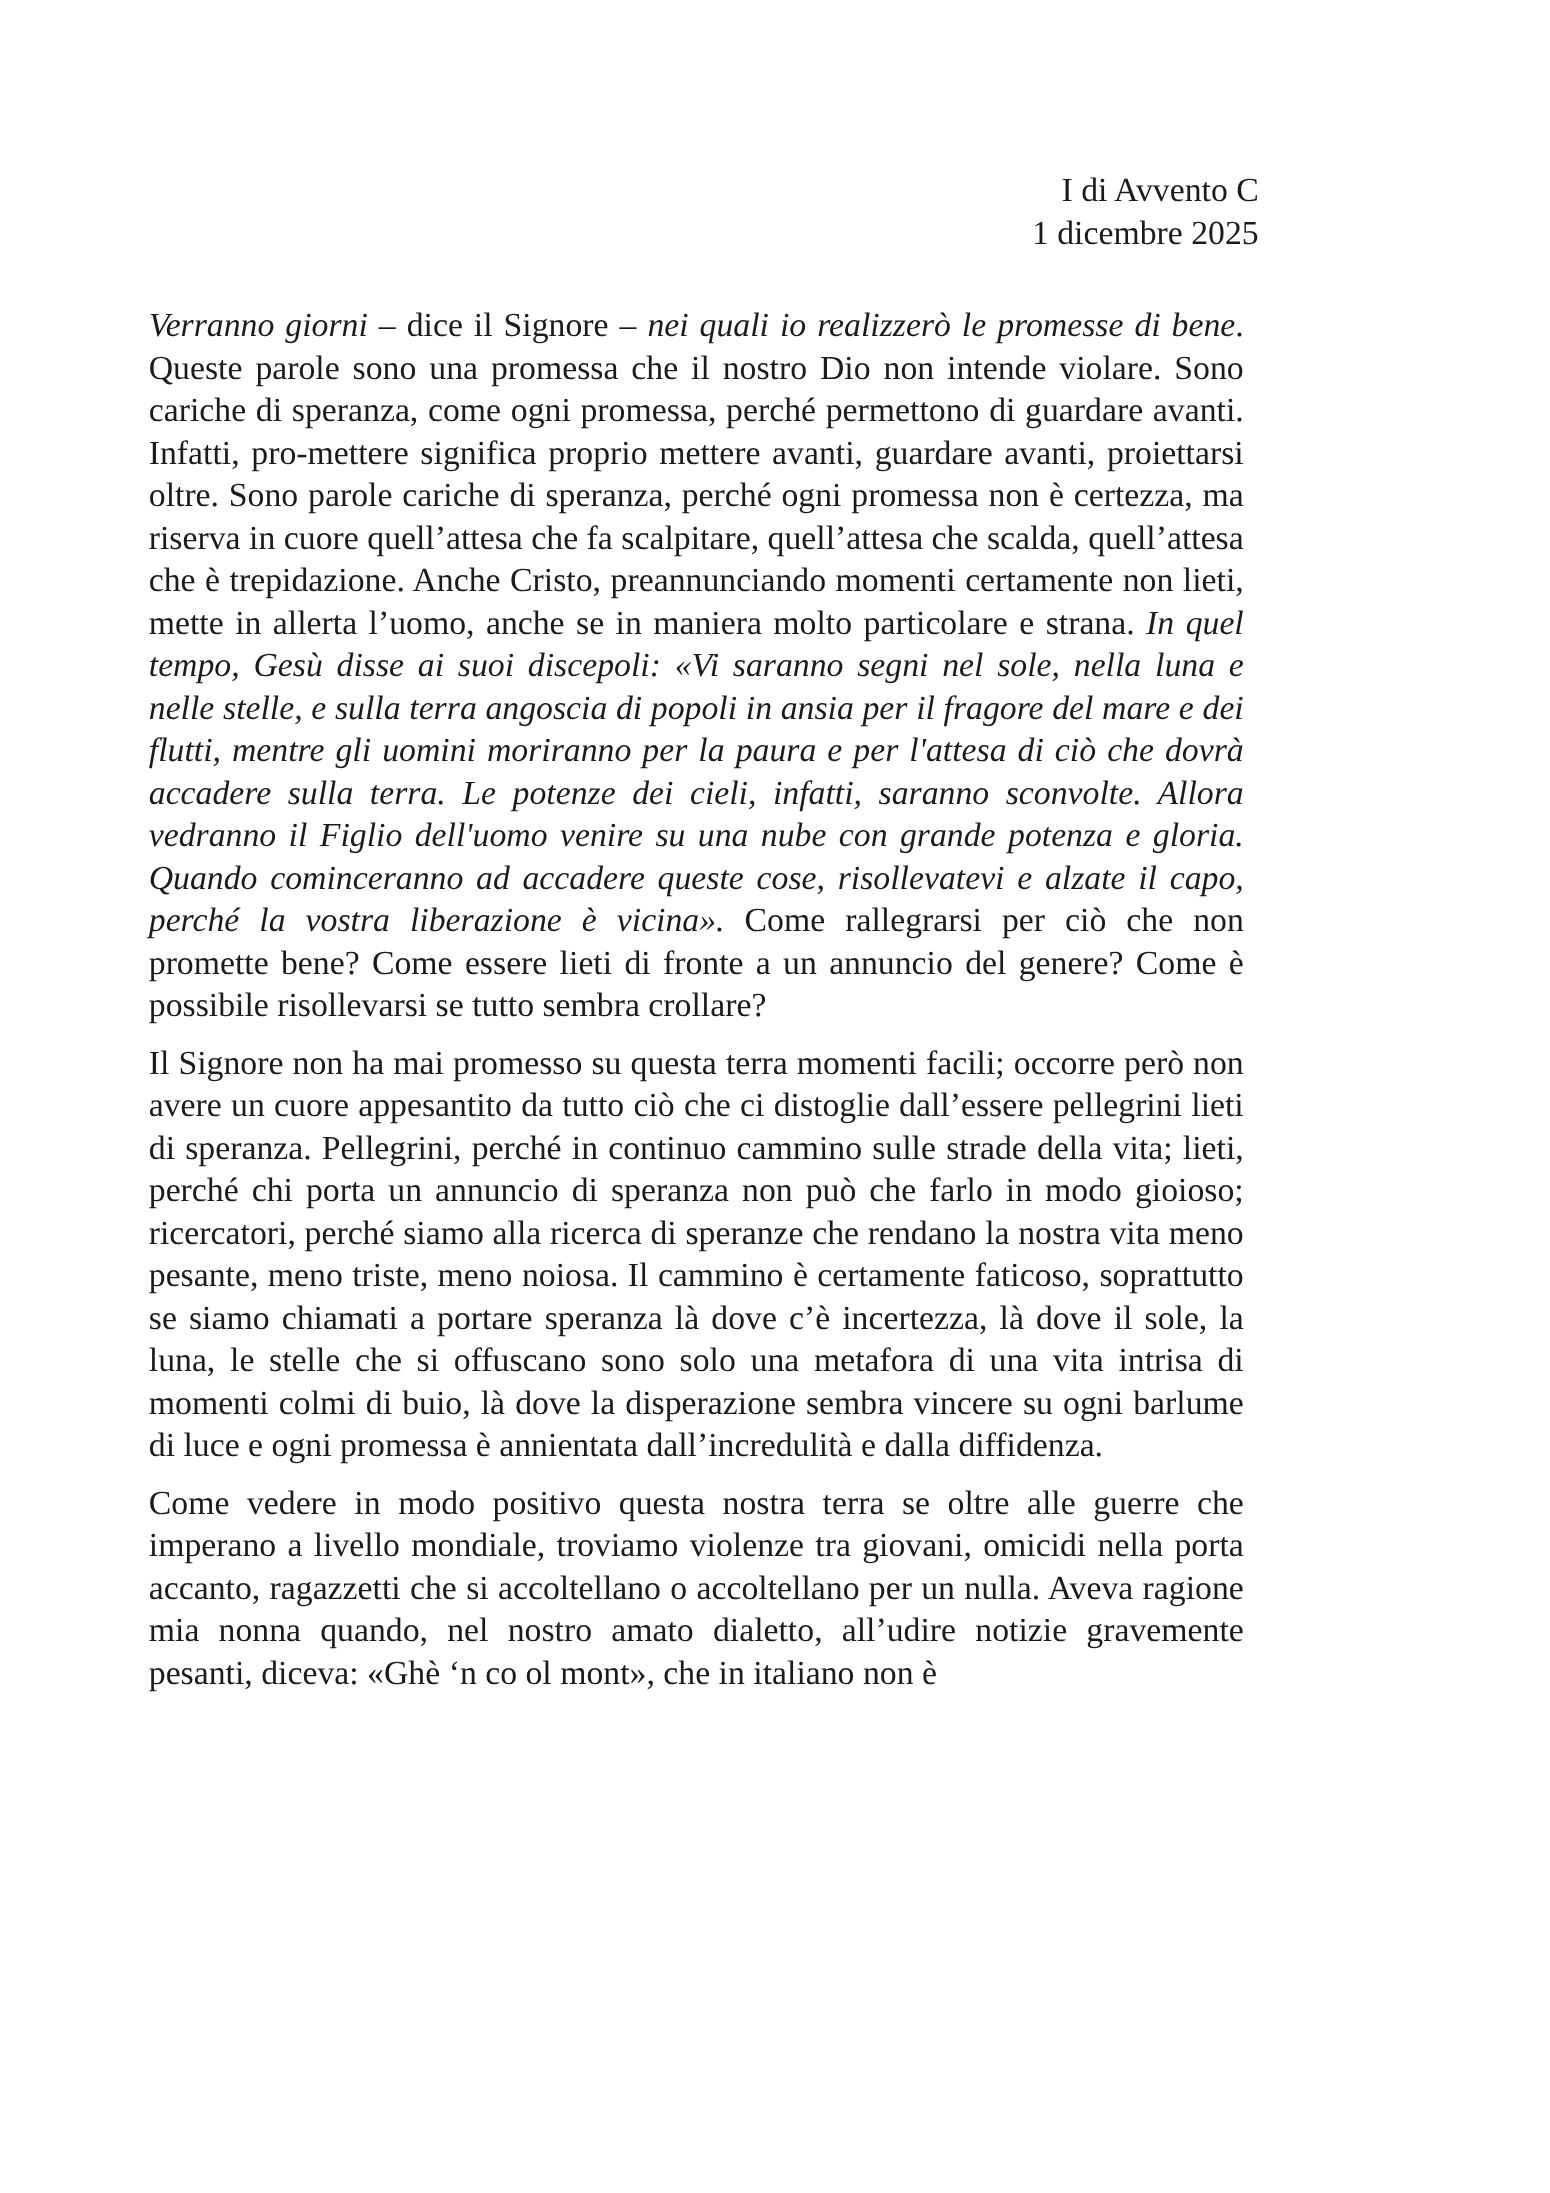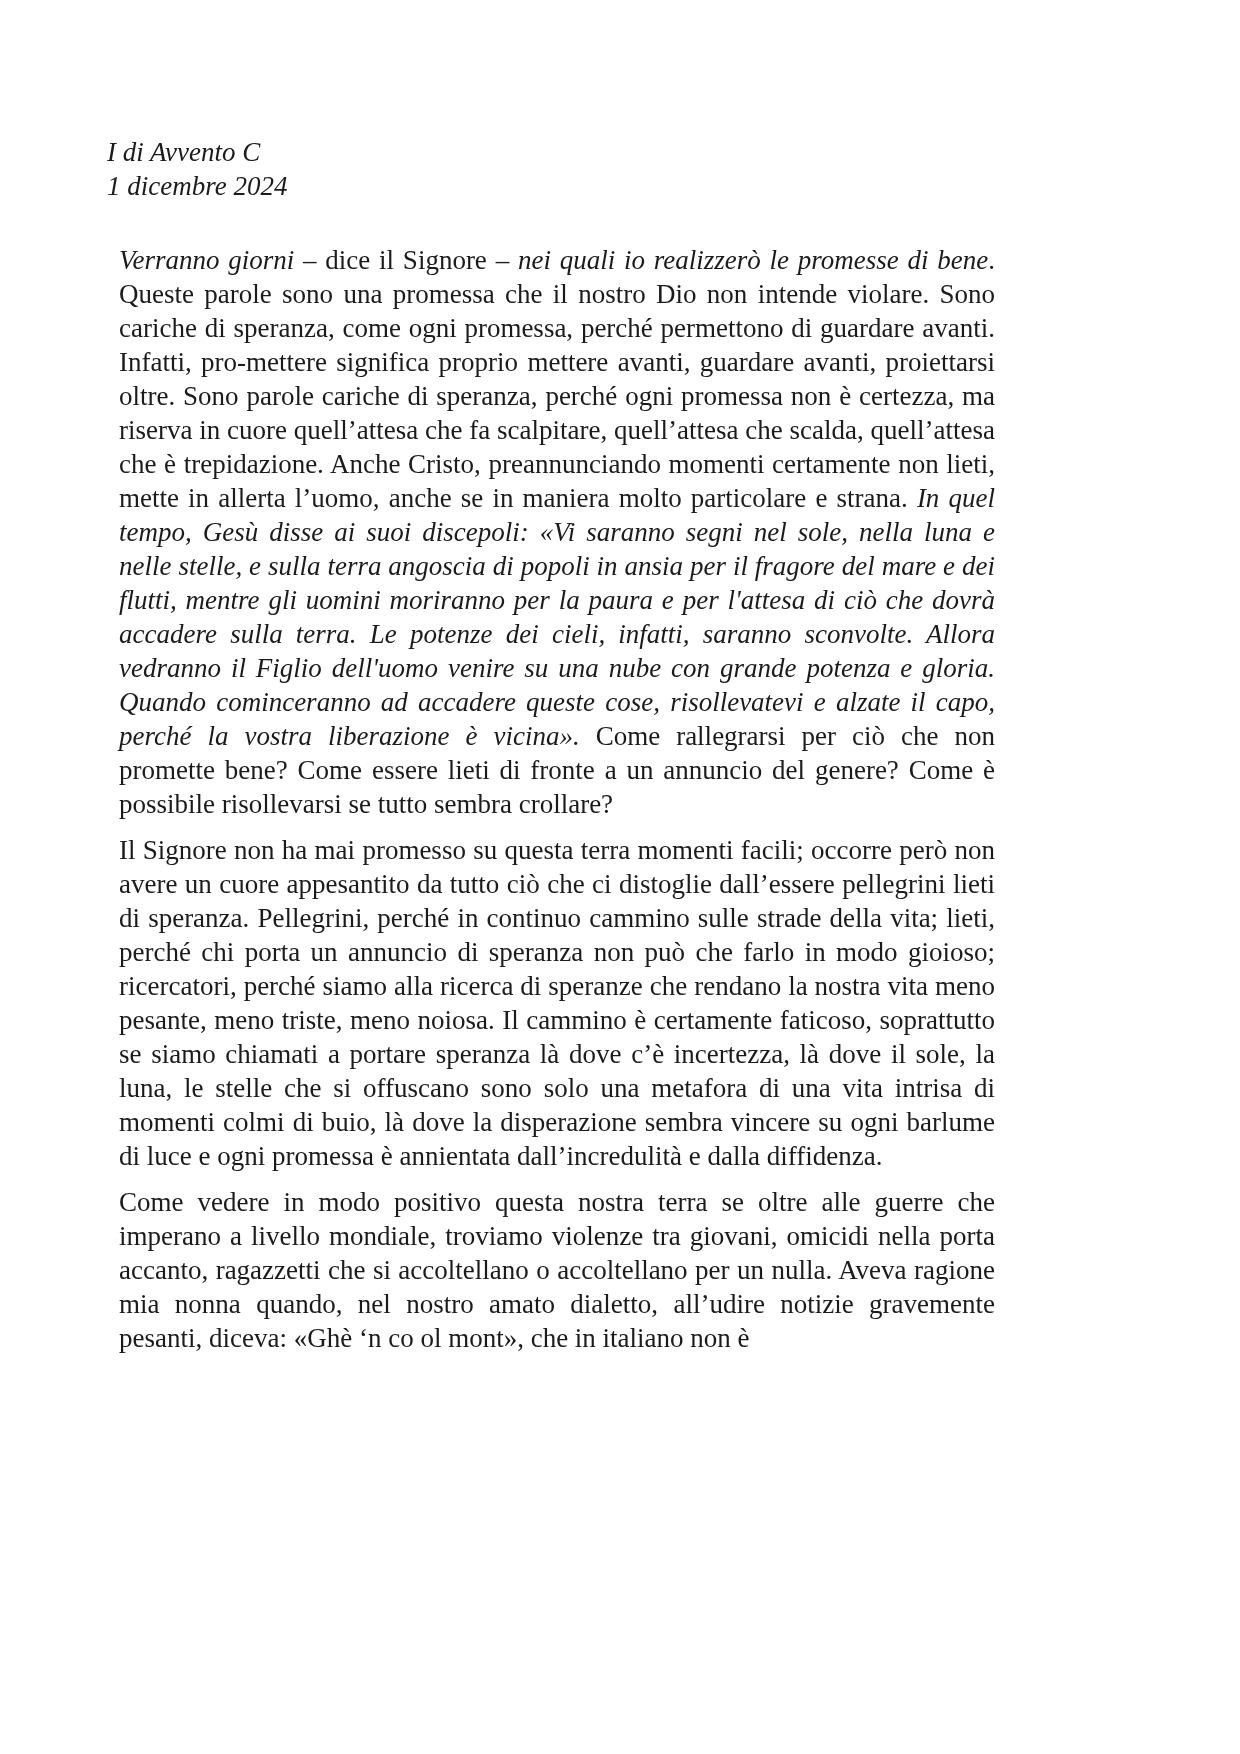--- a/index.html
+++ b/index.html
@@ -15,43 +15,42 @@
     background: #ffffff;
     box-sizing: border-box;
     padding: 135px 233px 60px 107px;
     color: #1b1b1b;
     font-family: "Liberation Serif", "DejaVu Serif", serif;
     font-size: 27px;
     line-height: 34px;
     overflow: hidden;
   }
   .doc-header {
-    text-align: left;
-    font-style: italic;
+    text-align: right;
     margin: 0 0 40px 0;
   }
   .doc-header .hline {
     display: block;
   }
   .doc-body p.para {
     margin: 12px;
     text-align: justify;
   }
   .doc-body p.para span.it {
     font-style: italic;
   }
 </style>
 </head>
 <body>
 
 <div class="page">
 
   <header class="doc-header">
     <span class="hline">I di Avvento C</span>
-    <span class="hline">1 dicembre 2024</span>
+    <span class="hline">1 dicembre 2025</span>
   </header>
 
   <main class="doc-body">
 
   <p class="para"><span class="it">Verranno giorni</span><span> – dice il Signore – </span><span class="it">nei quali io realizzerò le promesse di bene</span><span>. Queste parole sono una promessa che il nostro Dio non intende violare. Sono cariche di speranza, come ogni promessa, perché permettono di guardare avanti. Infatti, pro-mettere significa proprio mettere avanti, guardare avanti, proiettarsi oltre. Sono parole cariche di speranza, perché ogni promessa non è certezza, ma riserva in cuore quell’attesa che fa scalpitare, quell’attesa che scalda, quell’attesa che è trepidazione. Anche Cristo, preannunciando momenti certamente non lieti, mette in allerta l’uomo, anche se in maniera molto particolare e strana. </span><span class="it">In quel tempo, Gesù disse ai suoi discepoli: «Vi saranno segni nel sole, nella luna e nelle stelle, e sulla terra angoscia di popoli in ansia per il fragore del mare e dei flutti, mentre gli uomini moriranno per la paura e per l'attesa di ciò che dovrà accadere sulla terra. Le potenze dei cieli, infatti, saranno sconvolte. Allora vedranno il Figlio dell'uomo venire su una nube con grande potenza e gloria. Quando cominceranno ad accadere queste cose, risollevatevi e alzate il capo, perché la vostra liberazione è vicina».</span><span> Come rallegrarsi per ciò che non promette bene? Come essere lieti di fronte a un annuncio del genere? Come è possibile risollevarsi se tutto sembra crollare?</span></p>
       <p class="para"><span>Il Signore non ha mai promesso su questa terra momenti facili; occorre però non avere un cuore appesantito da tutto ciò che ci distoglie dall’essere pellegrini lieti di speranza. Pellegrini, perché in continuo cammino sulle strade della vita; lieti, perché chi porta un annuncio di speranza non può che farlo in modo gioioso; ricercatori, perché siamo alla ricerca di speranze che rendano la nostra vita meno pesante, meno triste, meno noiosa. Il cammino è certamente faticoso, soprattutto se siamo chiamati a portare speranza là dove c’è incertezza, là dove il sole, la luna, le stelle che si offuscano sono solo una metafora di una vita intrisa di momenti colmi di buio, là dove la disperazione sembra vincere su ogni barlume di luce e ogni promessa è annientata dall’incredulità e dalla diffidenza.</span></p>
       <p class="para"><span>Come vedere in modo positivo questa nostra terra se oltre alle guerre che imperano a livello mondiale, troviamo violenze tra giovani, omicidi nella porta accanto, ragazzetti che si accoltellano o accoltellano per un nulla. Aveva ragione mia nonna quando, nel nostro amato dialetto, all’udire notizie gravemente pesanti, diceva: «Ghè ‘n co ol mont», che in italiano non è</span></p>
     </main>
 
 </div>

